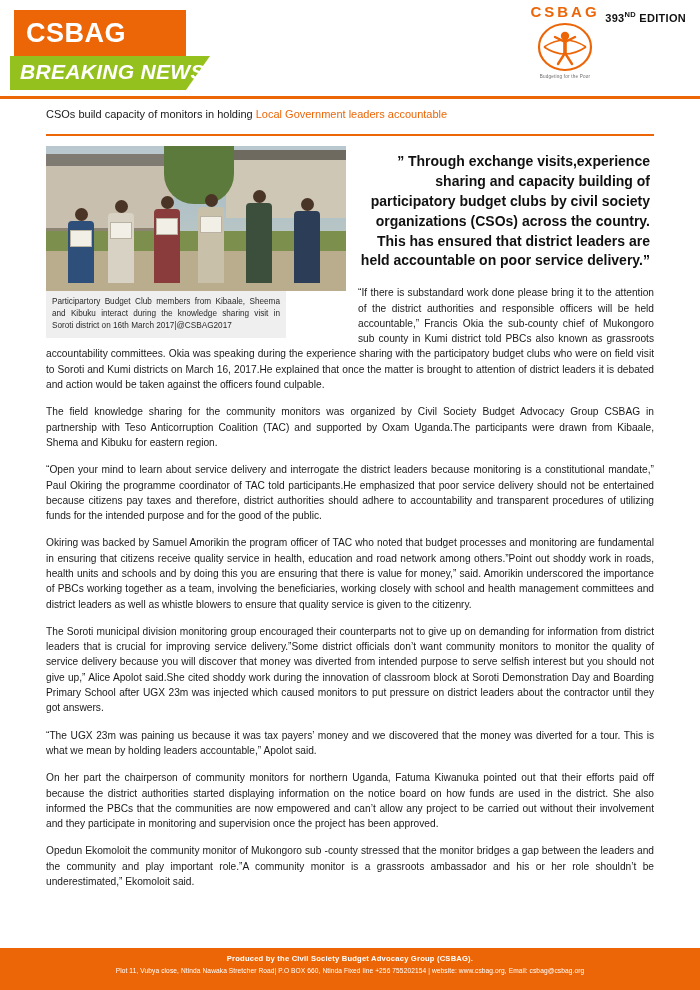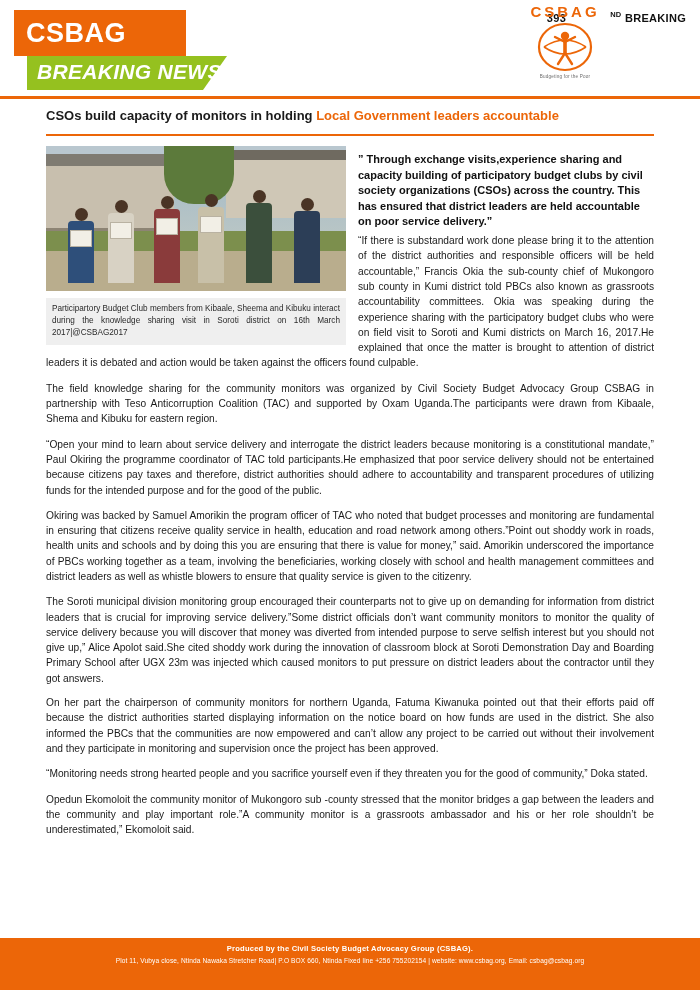--- a/index.html
+++ b/index.html
@@ -42,21 +42,21 @@
   }
   .brand-box .brand-text {
     color: #ffffff;
     font-size: 27px;
     font-weight: bold;
     letter-spacing: 0.5px;
     line-height: 1;
   }
   .breaking-wrap {
     position: absolute;
-    left: 27px;
+    left: 10px;
     top: 56px;
     width: 200px;
     height: 34px;
   }
   .breaking-bg {
     position: absolute;
     left: 0;
     top: 0;
     width: 200px;
     height: 34px;
@@ -76,21 +76,21 @@
   }
   .edition {
     position: absolute;
     right: 14px;
     top: 10px;
     font-size: 11px;
     font-weight: bold;
     color: #111;
     letter-spacing: 0.3px;
   }
-  .edition sup { font-size: 7.5px; margin-left: 44px; }
+  .edition sup { font-size: 7.5px; }
 
   .logo {
     position: absolute;
     right: 92px;
     top: 4px;
     width: 86px;
     height: 82px;
     text-align: center;
   }
   .logo .logo-word {
@@ -121,22 +121,22 @@
     height: 3px;
     background: #ec6608;
   }
 
   
   .headline {
     position: absolute;
     left: 46px;
     top: 108px;
     width: 620px;
-    font-size: 13px;
-    font-weight: bold;
+    font-size: 11px;
+    font-weight: normal;
     color: #1a1a1a;
     line-height: 1.25;
   }
   .headline .hl-accent { color: #ec6608; }
   .rule-headline {
     position: absolute;
     left: 46px;
     top: 134px;
     width: 608px;
     height: 2px;
@@ -177,57 +177,56 @@
   .fig .body { width:26px; border-radius:4px 4px 0 0; }
   .f1 { left:22px; }  .f1 .body { height:62px; background:#2e4f7a; }
   .f2 { left:62px; }  .f2 .body { height:70px; background:#d8d2c4; }
   .f3 { left:108px; } .f3 .body { height:74px; background:#8a3b3b; }
   .f4 { left:152px; } .f4 .body { height:76px; background:#c8c0a8; }
   .f5 { left:200px; } .f5 .body { height:80px; background:#3b4f3c; }
   .f6 { left:248px; } .f6 .body { height:72px; background:#2c3e57; }
   .fig .book { position:absolute; left:2px; top:22px; width:20px; height:15px; background:#f2efe6; border:1px solid #b9b2a2; }
 
   .caption {
-    width: 300px;
+    width: 240px;
     background: #efefef;
     box-sizing: border-box;
     padding: 5px 6px 6px;
     font-size: 8.2px;
     line-height: 1.45;
     color: #2a2a2a;
     text-align: justify;
-    margin-top: 7px;
   }
 
   
   .pullquote {
-    font-size: 11px;
+    font-size: 14px;
     font-weight: bold;
     line-height: 1.42;
-    text-align: left;
+    text-align: right;
     color: #111;
     padding: 6px 4px 2px 2px;
   }
 
   p.body-text {
     font-size: 10.2px;
     line-height: 1.5;
     text-align: justify;
-    margin: 1px 0 10px 0;
+    margin: 12px 0 10px 0;
     color: #1a1a1a;
   }
   p.tight { margin-bottom: 9px; }
 
   
   .footer {
     position: absolute;
     left: 0;
     bottom: 0;
     width: 700px;
-    height: 52px;
+    height: 42px;
     background: #ec6608;
   }
   .footer-inner {
     position: absolute;
     left: 0;
     top: 6px;
     width: 700px;
     text-align: center;
     color: #ffffff;
   }
@@ -252,21 +251,21 @@
     <div class="brand-box">
       <span class="brand-text">CSBAG</span>
     </div>
 
     <div class="breaking-wrap">
       <div class="breaking-bg"></div>
       <div class="breaking-text">BREAKING NEWS</div>
     </div>
 
     <div class="edition">
-      <span>393</span><sup>ND</sup><span> BREAKING</span>
+      <span>393</span><sup>ND</sup><span> EDITION</span>
     </div>
 
     <div class="logo">
       <div class="logo-word">CSBAG</div>
       <div class="logo-ring">
         <svg width="58" height="52" viewBox="0 0 58 52" aria-hidden="true">
           <ellipse cx="29" cy="26" rx="26" ry="23" fill="none" stroke="#ec6608" stroke-width="2.2"></ellipse>
           <path d="M8 26 Q29 12 50 26" fill="none" stroke="#ec6608" stroke-width="1.6"></path>
           <path d="M8 26 Q29 40 50 26" fill="none" stroke="#ec6608" stroke-width="1.6"></path>
           <circle cx="29" cy="15" r="4.2" fill="#ec6608"></circle>
@@ -334,22 +333,22 @@
       <div class="caption">Participartory Budget Club members from Kibaale, Sheema and Kibuku interact during the knowledge sharing visit in Soroti district on 16th March 2017|@CSBAG2017</div>
     </div>
 
     <div class="pullquote">”  Through exchange visits,experience sharing and capacity building  of participatory budget clubs by civil society organizations (CSOs) across the country. This has ensured that district leaders are held accountable on poor service delivery.”</div>
 
     <p class="body-text">“If there is substandard work done please bring it to the attention of the district authorities and responsible officers will be held accountable,” Francis Okia the sub-county chief of Mukongoro sub county in Kumi district told PBCs also known as  grassroots accountability committees. Okia was speaking during the experience sharing with the participatory budget clubs who were on field visit to Soroti and Kumi districts on March 16, 2017.He explained that once the matter is brought to attention of district leaders it is debated and action would be taken against the officers found culpable.</p>
     <p class="body-text">The field knowledge sharing for the community monitors was organized by Civil Society Budget Advocacy Group CSBAG in partnership with Teso Anticorruption Coalition (TAC) and supported by Oxam Uganda.The participants were drawn from Kibaale, Shema and Kibuku for eastern region.</p>
     <p class="body-text">“Open your mind to learn about service delivery and interrogate the district leaders because monitoring is a constitutional mandate,” Paul Okiring the programme coordinator of TAC told participants.He emphasized that poor service delivery should not be entertained because citizens pay taxes and therefore, district authorities should adhere to accountability and transparent procedures of utilizing funds for the intended purpose and for the good of the public.</p>
     <p class="body-text">Okiring was backed by Samuel Amorikin the program officer of TAC who noted that budget processes and monitoring are fundamental in ensuring that citizens receive quality service in health, education and road network among others.”Point out shoddy work in roads, health units and schools and by doing this you are ensuring that there is value for money,”  said. Amorikin underscored the importance of PBCs working together as a team, involving the beneficiaries, working closely with school and health management committees and district leaders as well as whistle blowers to ensure that quality service is given to the citizenry.</p>
     <p class="body-text tight"> The Soroti municipal division monitoring group encouraged their counterparts not to give up on demanding for information from district leaders that is crucial for improving service delivery.”Some district officials don’t want community monitors to monitor the quality of service delivery because you will discover that money was diverted from intended purpose to serve selfish interest but you should not give up,” Alice Apolot said.She cited shoddy work during the innovation of classroom block at Soroti Demonstration Day and Boarding Primary School after UGX 23m was injected which caused monitors to put pressure on district leaders about the contractor until they got answers.</p>
+    <p class="body-text">“The UGX 23m was paining us because it was tax payers’ money and we discovered that the money was diverted for a tour. This is what we mean by holding leaders accountable,” Apolot said.</p>
     <p class="body-text">On her part the chairperson of community monitors for northern Uganda, Fatuma Kiwanuka pointed out that their efforts paid off because the district authorities started displaying information on the notice board on how funds are used in the district. She also informed the PBCs that the communities are now empowered and can’t allow any project to be carried out without their involvement and they participate in monitoring and supervision once the project has been approved.</p>
-    <p class="body-text">“Monitoring needs strong hearted people and you sacrifice yourself even if they threaten you for the good of community,” Doka stated.</p>
     <p class="body-text">Opedun Ekomoloit the community monitor of Mukongoro sub -county stressed that the monitor bridges a gap between the leaders and the community and play important role.”A community monitor is a grassroots ambassador and his or her role shouldn’t be underestimated,” Ekomoloit said.</p>
   </div>
 
   <div class="footer">
     <div class="footer-inner">
       <div class="footer-line1">Produced by the Civil Society Budget Advocacy Group (CSBAG).</div>
       <div class="footer-line2">Plot 11, Vubya close, Ntinda Nawaka Stretcher Road| P.O BOX 660, Ntinda Fixed line +256 755202154 | website: www.csbag.org, Email: csbag@csbag.org</div>
     </div>
   </div>
 

